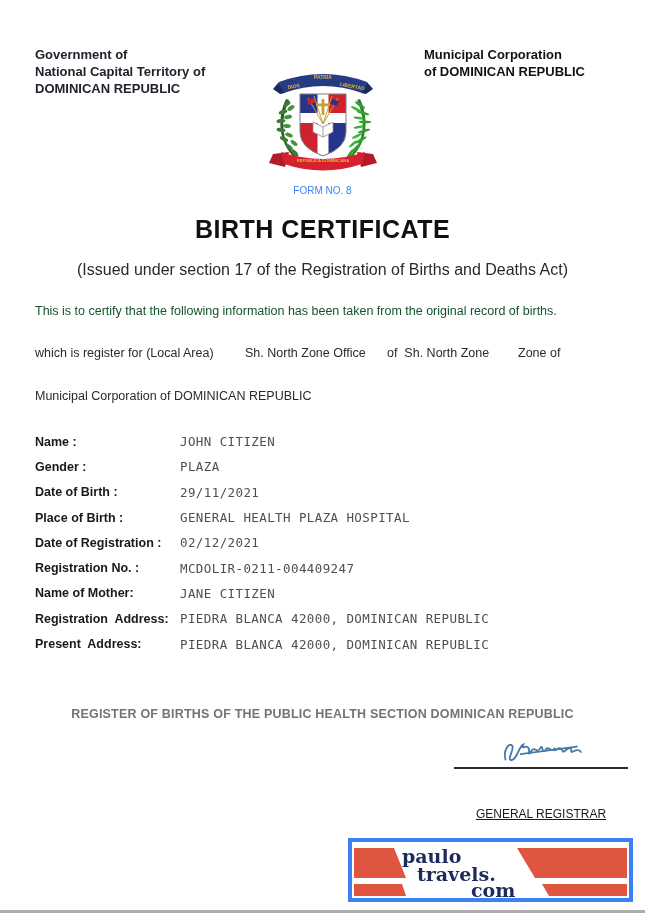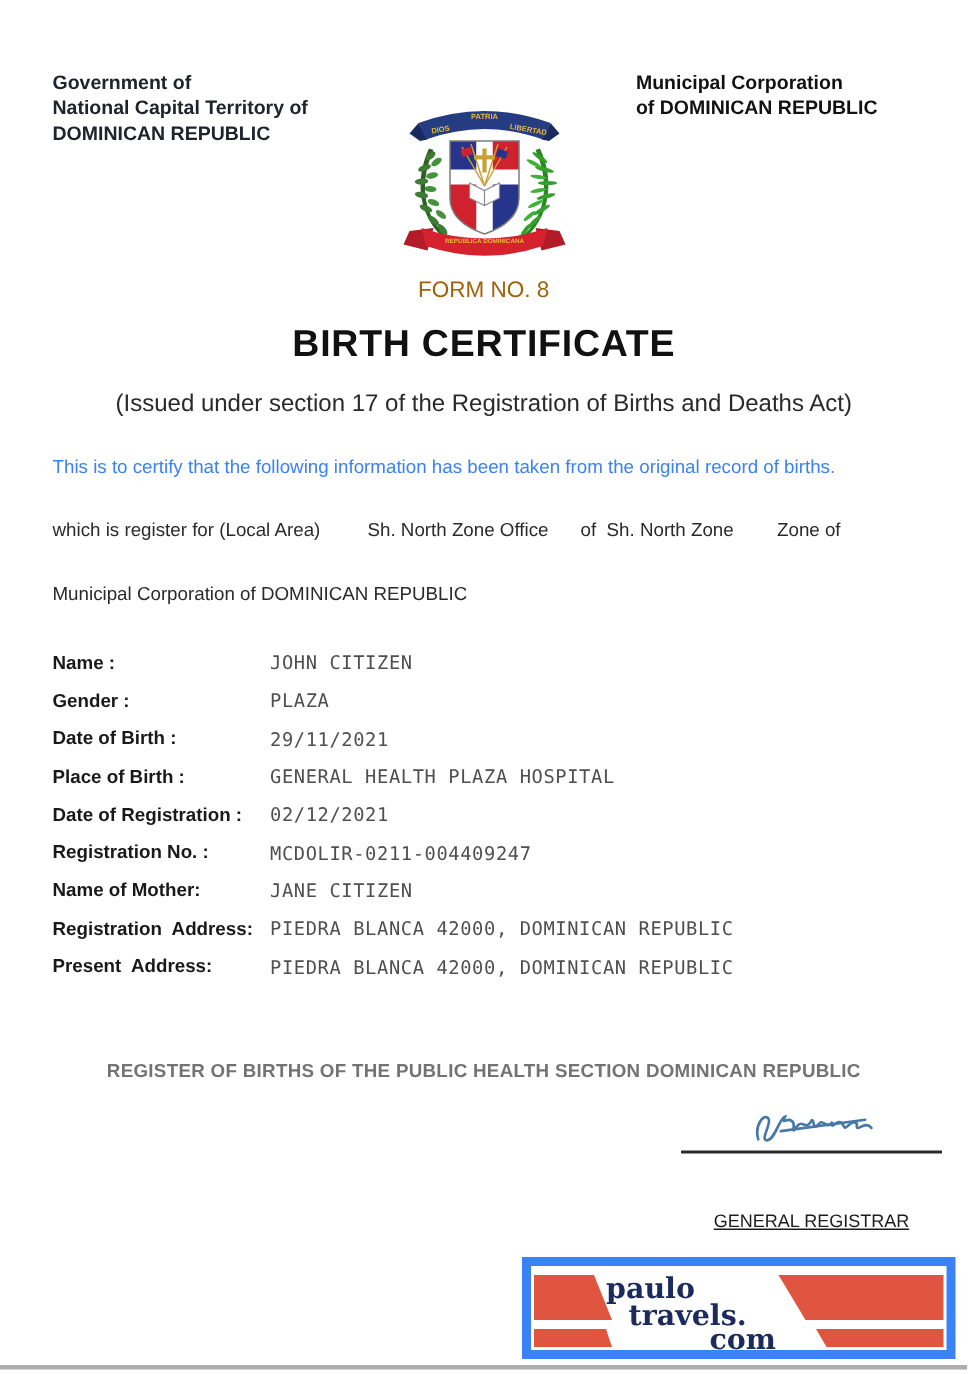--- a/index.html
+++ b/index.html
@@ -20,46 +20,46 @@
     position:absolute;left:35px;top:47px;
     font-size:13px;font-weight:bold;color:#20222c;line-height:1.3;
   }
   .hdr-right{
     position:absolute;right:60px;top:47px;
     font-size:13px;font-weight:bold;color:#121212;line-height:1.3;text-align:left;
   }
   
   .crest{position:absolute;left:50%;top:62px;transform:translateX(-50%);width:120px;height:114px;}
   
-  .form-no{position:absolute;left:0;width:100%;top:185px;text-align:center;font-size:15px;color:#a16207;}
+  .form-no{position:absolute;left:0;width:100%;top:185px;text-align:center;font-size:10px;color:#3b82f6;}
   .title{position:absolute;left:0;width:100%;top:215px;text-align:center;
          font-size:25px;font-weight:bold;letter-spacing:.5px;color:#111;}
   .subtitle{position:absolute;left:0;width:100%;top:261px;text-align:center;font-size:16px;color:#2a2a2a;}
-  .certify{position:absolute;left:35px;top:304px;font-size:12.5px;color:#3b82f6;}
+  .certify{position:absolute;left:35px;top:304px;font-size:12.5px;color:#14532d;}
   .register-row{position:absolute;left:35px;top:346px;width:575px;height:16px;font-size:12.5px;color:#2a2a2a;}
   .register-row span{position:absolute;top:0;white-space:pre;}
   .rp1{left:0;}
   .rp2{left:210px;}
   .rp3{left:352px;}
   .rp4{left:483px;}
   .corp-line{position:absolute;left:35px;top:389px;font-size:12.5px;color:#2a2a2a;}
   
   .fields{position:absolute;left:35px;top:429px;width:575px;}
   .f-row{display:flex;height:25.3px;align-items:center;}
   .f-label{width:145px;font-size:12.5px;font-weight:bold;color:#191919;white-space:pre;flex:0 0 145px;}
   .f-value{font-family:"DejaVu Sans Mono", monospace;font-size:12.5px;color:#4f4f4f;letter-spacing:.4px;white-space:pre;}
   
   .footer-heading{position:absolute;left:0;width:100%;top:707px;text-align:center;
                   font-size:12.5px;font-weight:bold;letter-spacing:.2px;color:#737373;}
   .sig-svg{position:absolute;left:500px;top:737px;width:96px;height:30px;}
   .sig-line{position:absolute;left:454px;top:767px;width:174px;height:2px;background:#2b2b2b;}
   .registrar{position:absolute;left:454px;top:807px;width:174px;text-align:center;font-size:12px;color:#1c1c1c;text-decoration:underline;}
   
   .logo{position:absolute;left:348px;top:838px;width:277px;height:56px;
-        border:6px solid #3b82f6;background:#fff;}
+        border:4px solid #3b82f6;background:#fff;}
   .logo svg{display:block;}
   .logo-word{font-family:"DejaVu Serif", serif;font-weight:bold;fill:#1c2a5e;}
 </style>
 </head>
 <body>
 
 <div class="page">
 
   <div class="hdr-left">
     <div>Government of</div>

